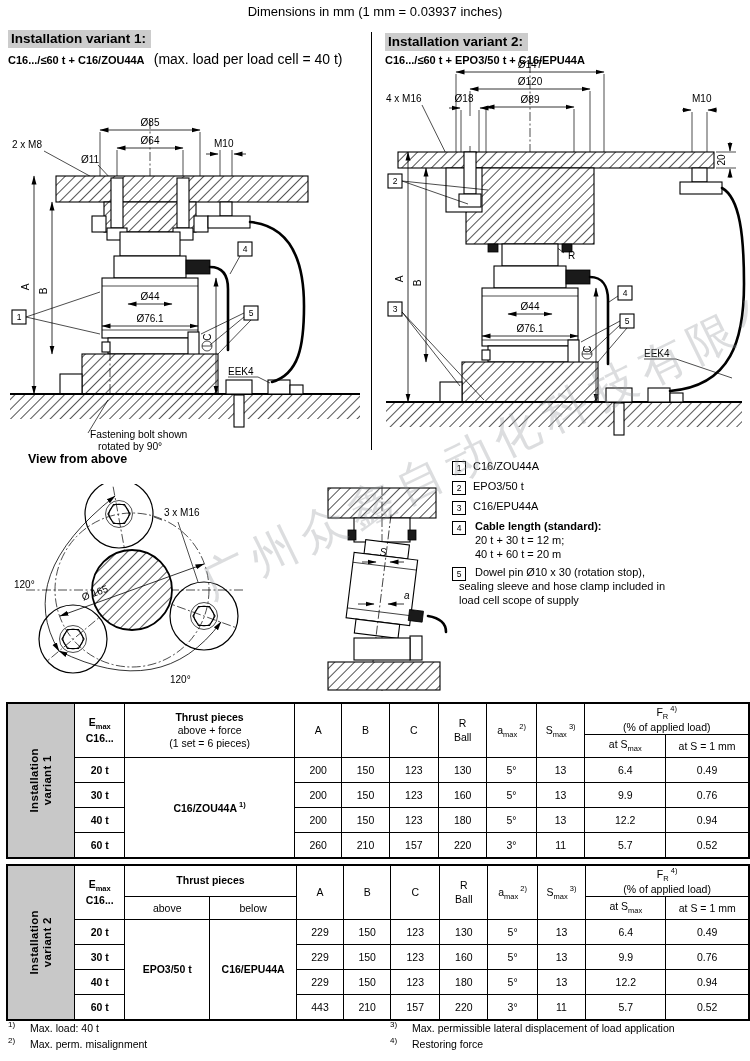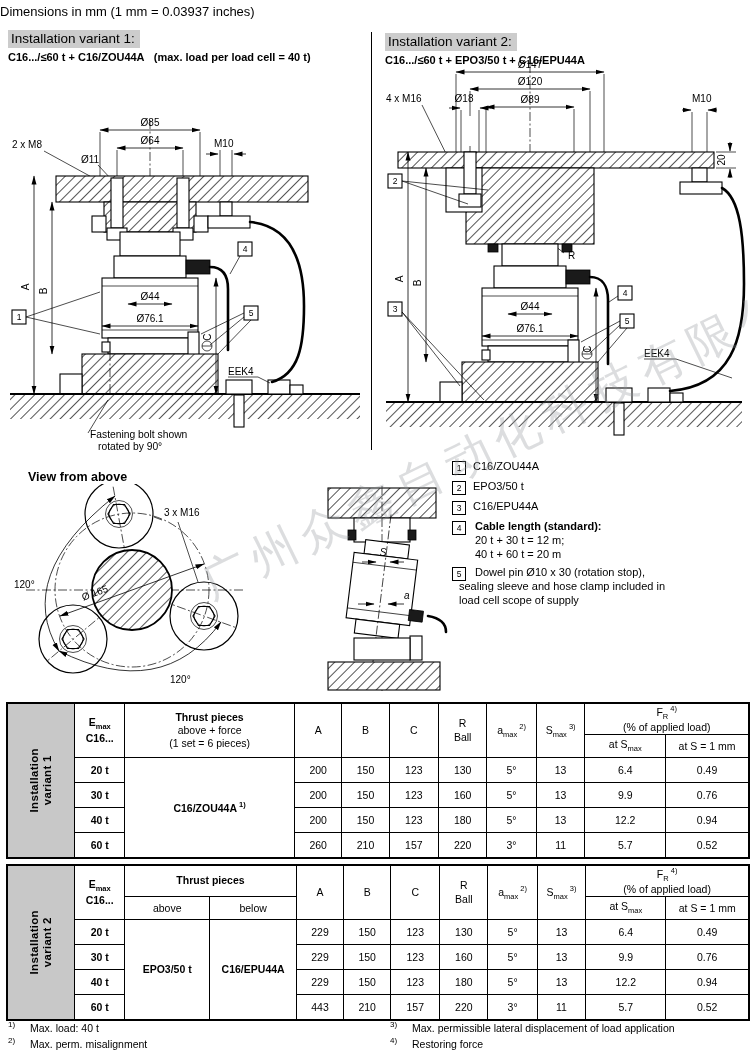--- a/index.html
+++ b/index.html
@@ -1,23 +1,23 @@
 <!DOCTYPE html>
 <html><head>
 <meta charset="utf-8">
 <style>
   html,body{margin:0;padding:0;background:#fff;}
   .page{position:relative;width:750px;height:1061px;background:#fff;overflow:hidden;
         font-family:"Liberation Sans",sans-serif;color:#000;}
   .abs{position:absolute;}
-  .title{top:4px;left:0;width:750px;font-size:13px;}
+  .title{top:4px;left:0;width:750px;text-align:center;font-size:13px;}
   .vdiv{left:371px;top:32px;width:1px;height:418px;background:#000;}
-  .hl{background:#ccc;font-weight:normal;font-size:13.5px;padding:1px 5px 2px 3px;display:inline-block;}
+  .hl{background:#ccc;font-weight:bold;font-size:13.5px;padding:1px 5px 2px 3px;display:inline-block;}
   .model{font-weight:bold;font-size:11px;margin-top:3px;white-space:nowrap;}
-  .mnote{font-weight:bold;font-size:11px;}
+  .mnote{font-weight:normal;font-size:14px;}
   .vfa{font-weight:bold;font-size:12.5px;}
   
   .notes{left:452px;top:460px;width:296px;font-size:11px;line-height:1.25;}
   .nitem{display:flex;gap:7px;margin-bottom:5px;align-items:flex-start;}
   .nbox{width:12px;height:12px;border:1px solid #000;font-size:8.5px;line-height:12px;text-align:center;flex:none;margin-top:1px;}
   .ncont{margin-left:2px;}
   .cableblk{margin-top:24px;margin-left:17px;}
   
   svg text{font-family:"Liberation Sans",sans-serif;font-size:10px;fill:#000;}
   svg text.s9{font-size:8.5px;}
@@ -294,21 +294,21 @@
     </g>
     <g>
       <rect class="wb" x="240" y="258" width="14" height="14"></rect>
       <text class="s9" x="247" y="268" text-anchor="middle">5</text>
       <line class="lt" x1="240" y1="265" x2="201" y2="286"></line>
       <line class="lt" x1="240" y1="269" x2="210" y2="297"></line>
       <line class="lt" x1="247" y1="272" x2="218" y2="306"></line>
     </g>
   </svg>
 
-  <div class="abs vfa" style="left:28px;top:452px;margin-top:18px;">View from above</div>
+  <div class="abs vfa" style="left:28px;top:452px;">View from above</div>
   <svg class="abs" style="left:12px;top:484px;" width="248" height="215" viewBox="0 0 248 215">
     <line class="cl" x1="14" y1="106" x2="232" y2="106"></line>
     <line class="cl" x1="120" y1="106" x2="101" y2="2"></line>
     <line class="cl" x1="120" y1="106" x2="225" y2="144"></line>
     <line class="cl" x1="120" y1="106" x2="34" y2="178"></line>
     <circle class="cl" cx="120" cy="106" r="77"></circle>
     <circle cx="120" cy="106" r="40" fill="url(#hz)" stroke="#000" stroke-width="1.8"></circle>
     <g transform="translate(107,30)">
       <circle class="ln" r="34"></circle>
         <circle class="lt" r="13.5"></circle>

